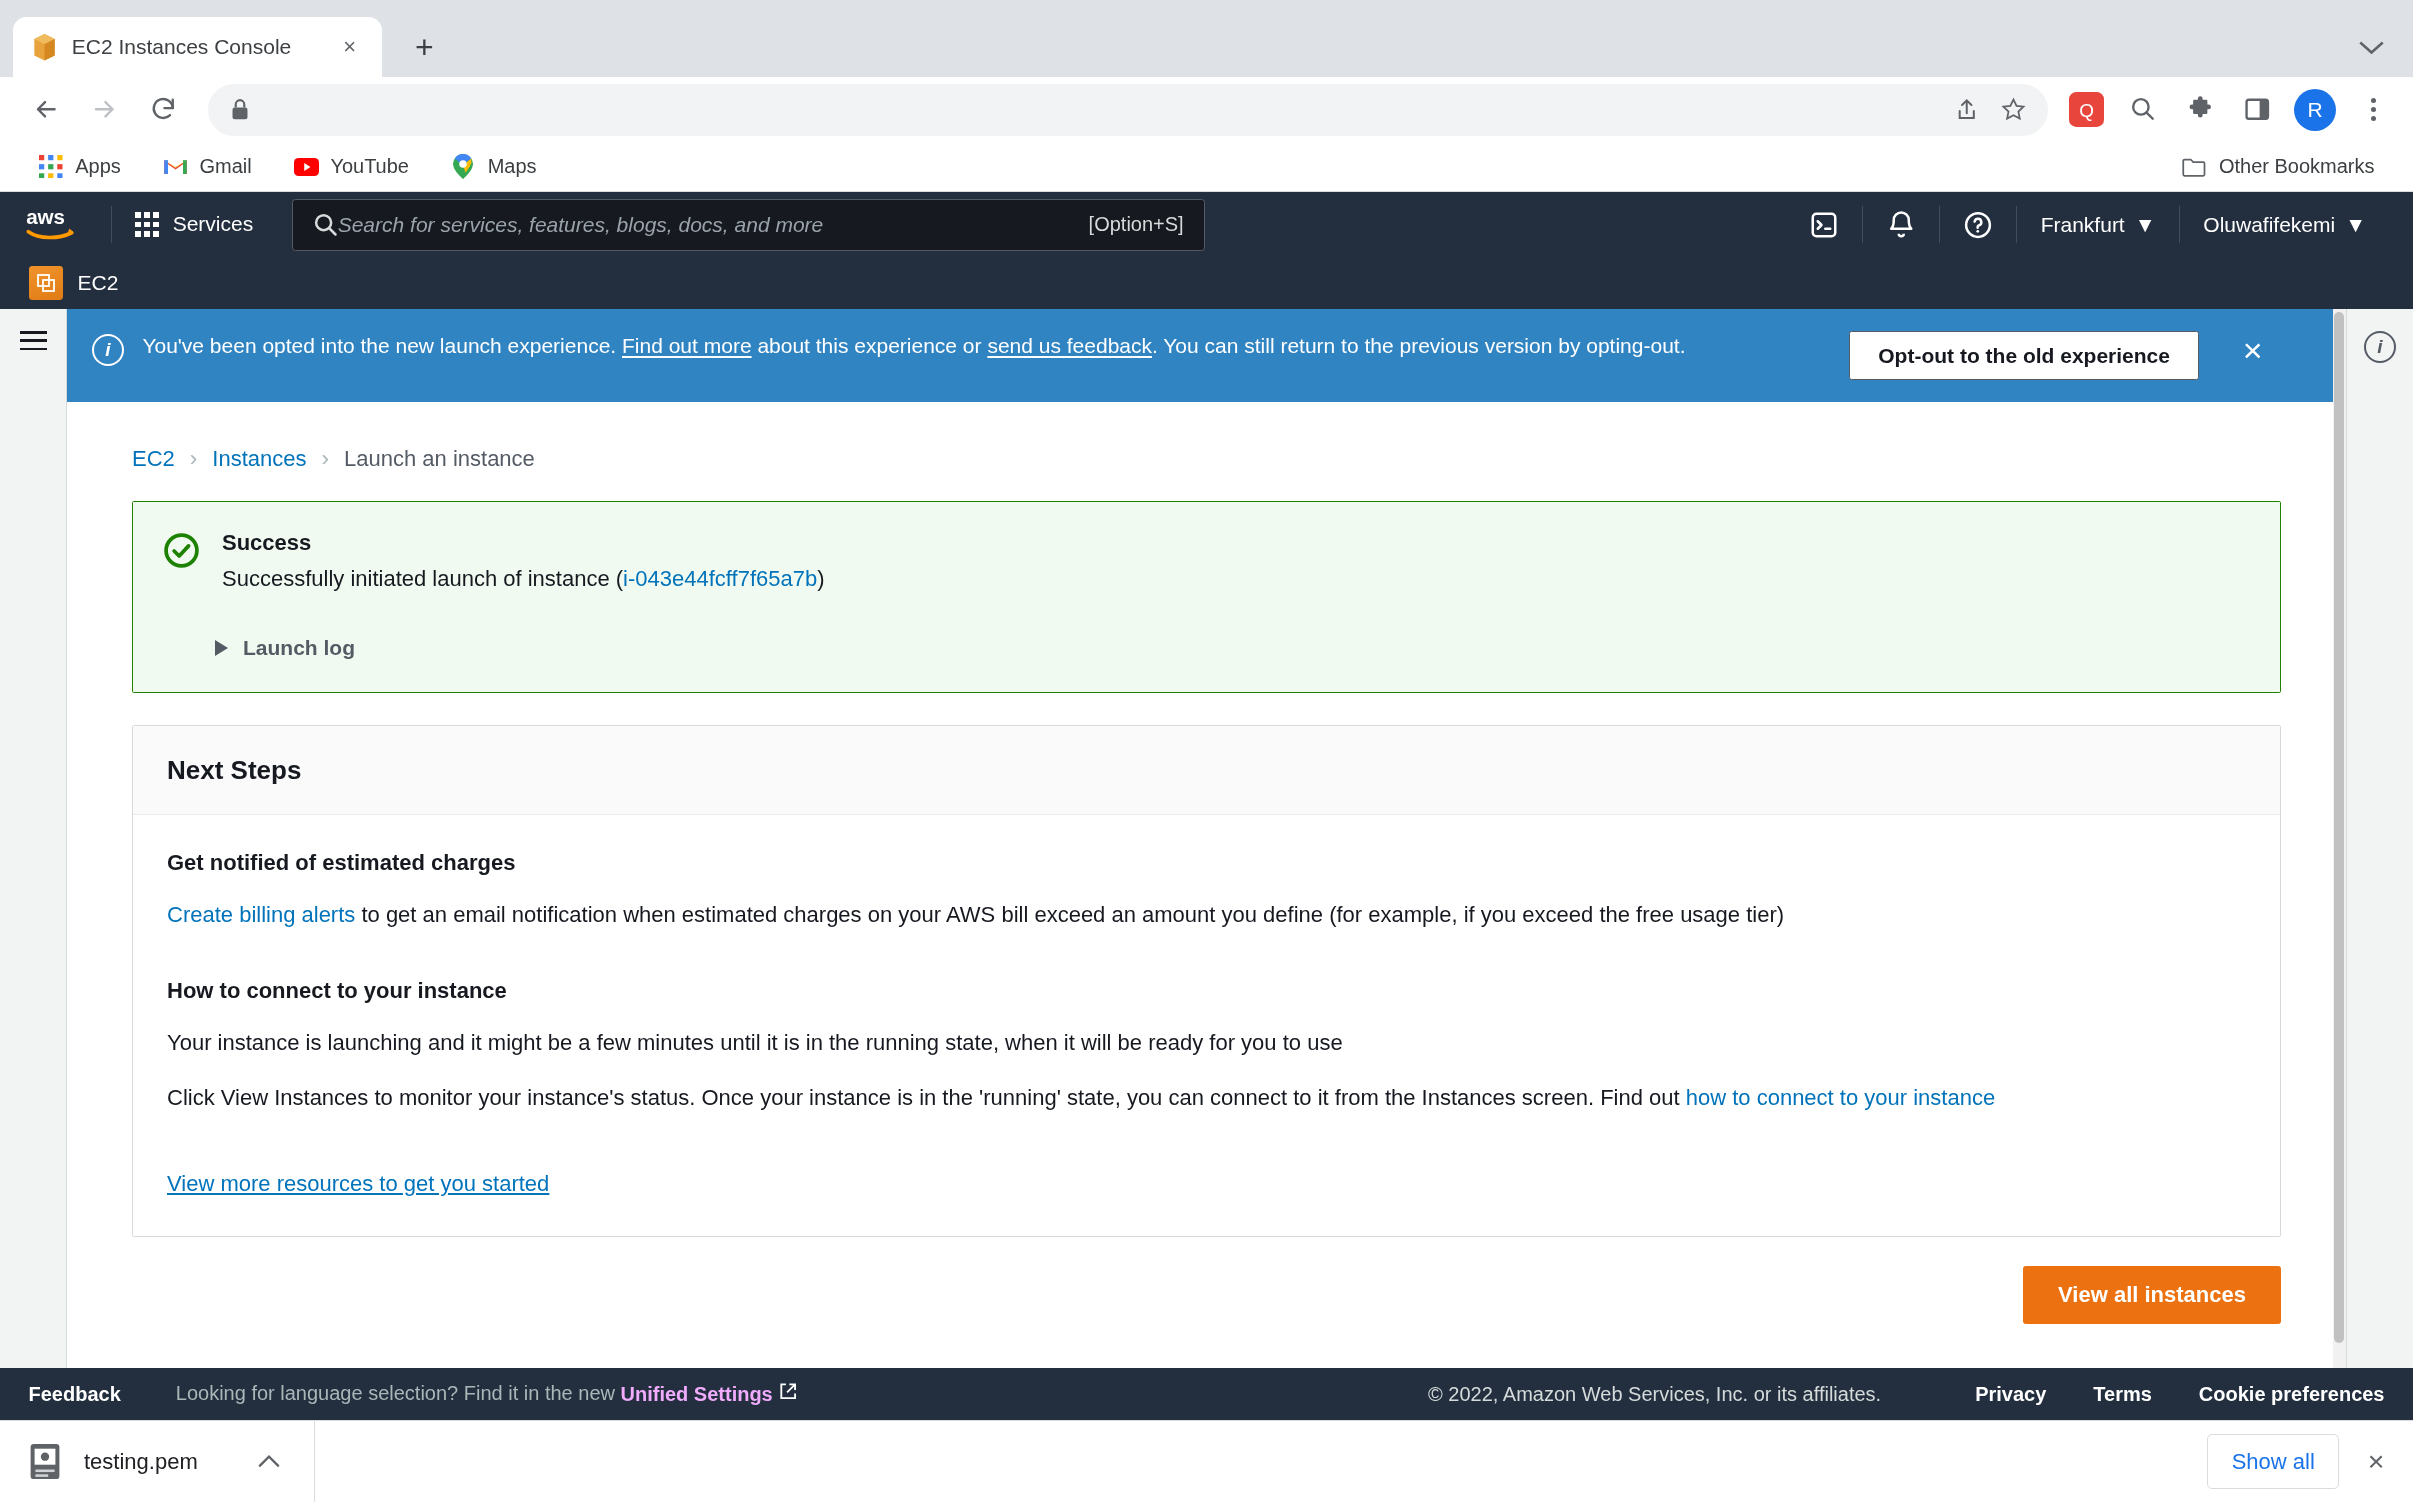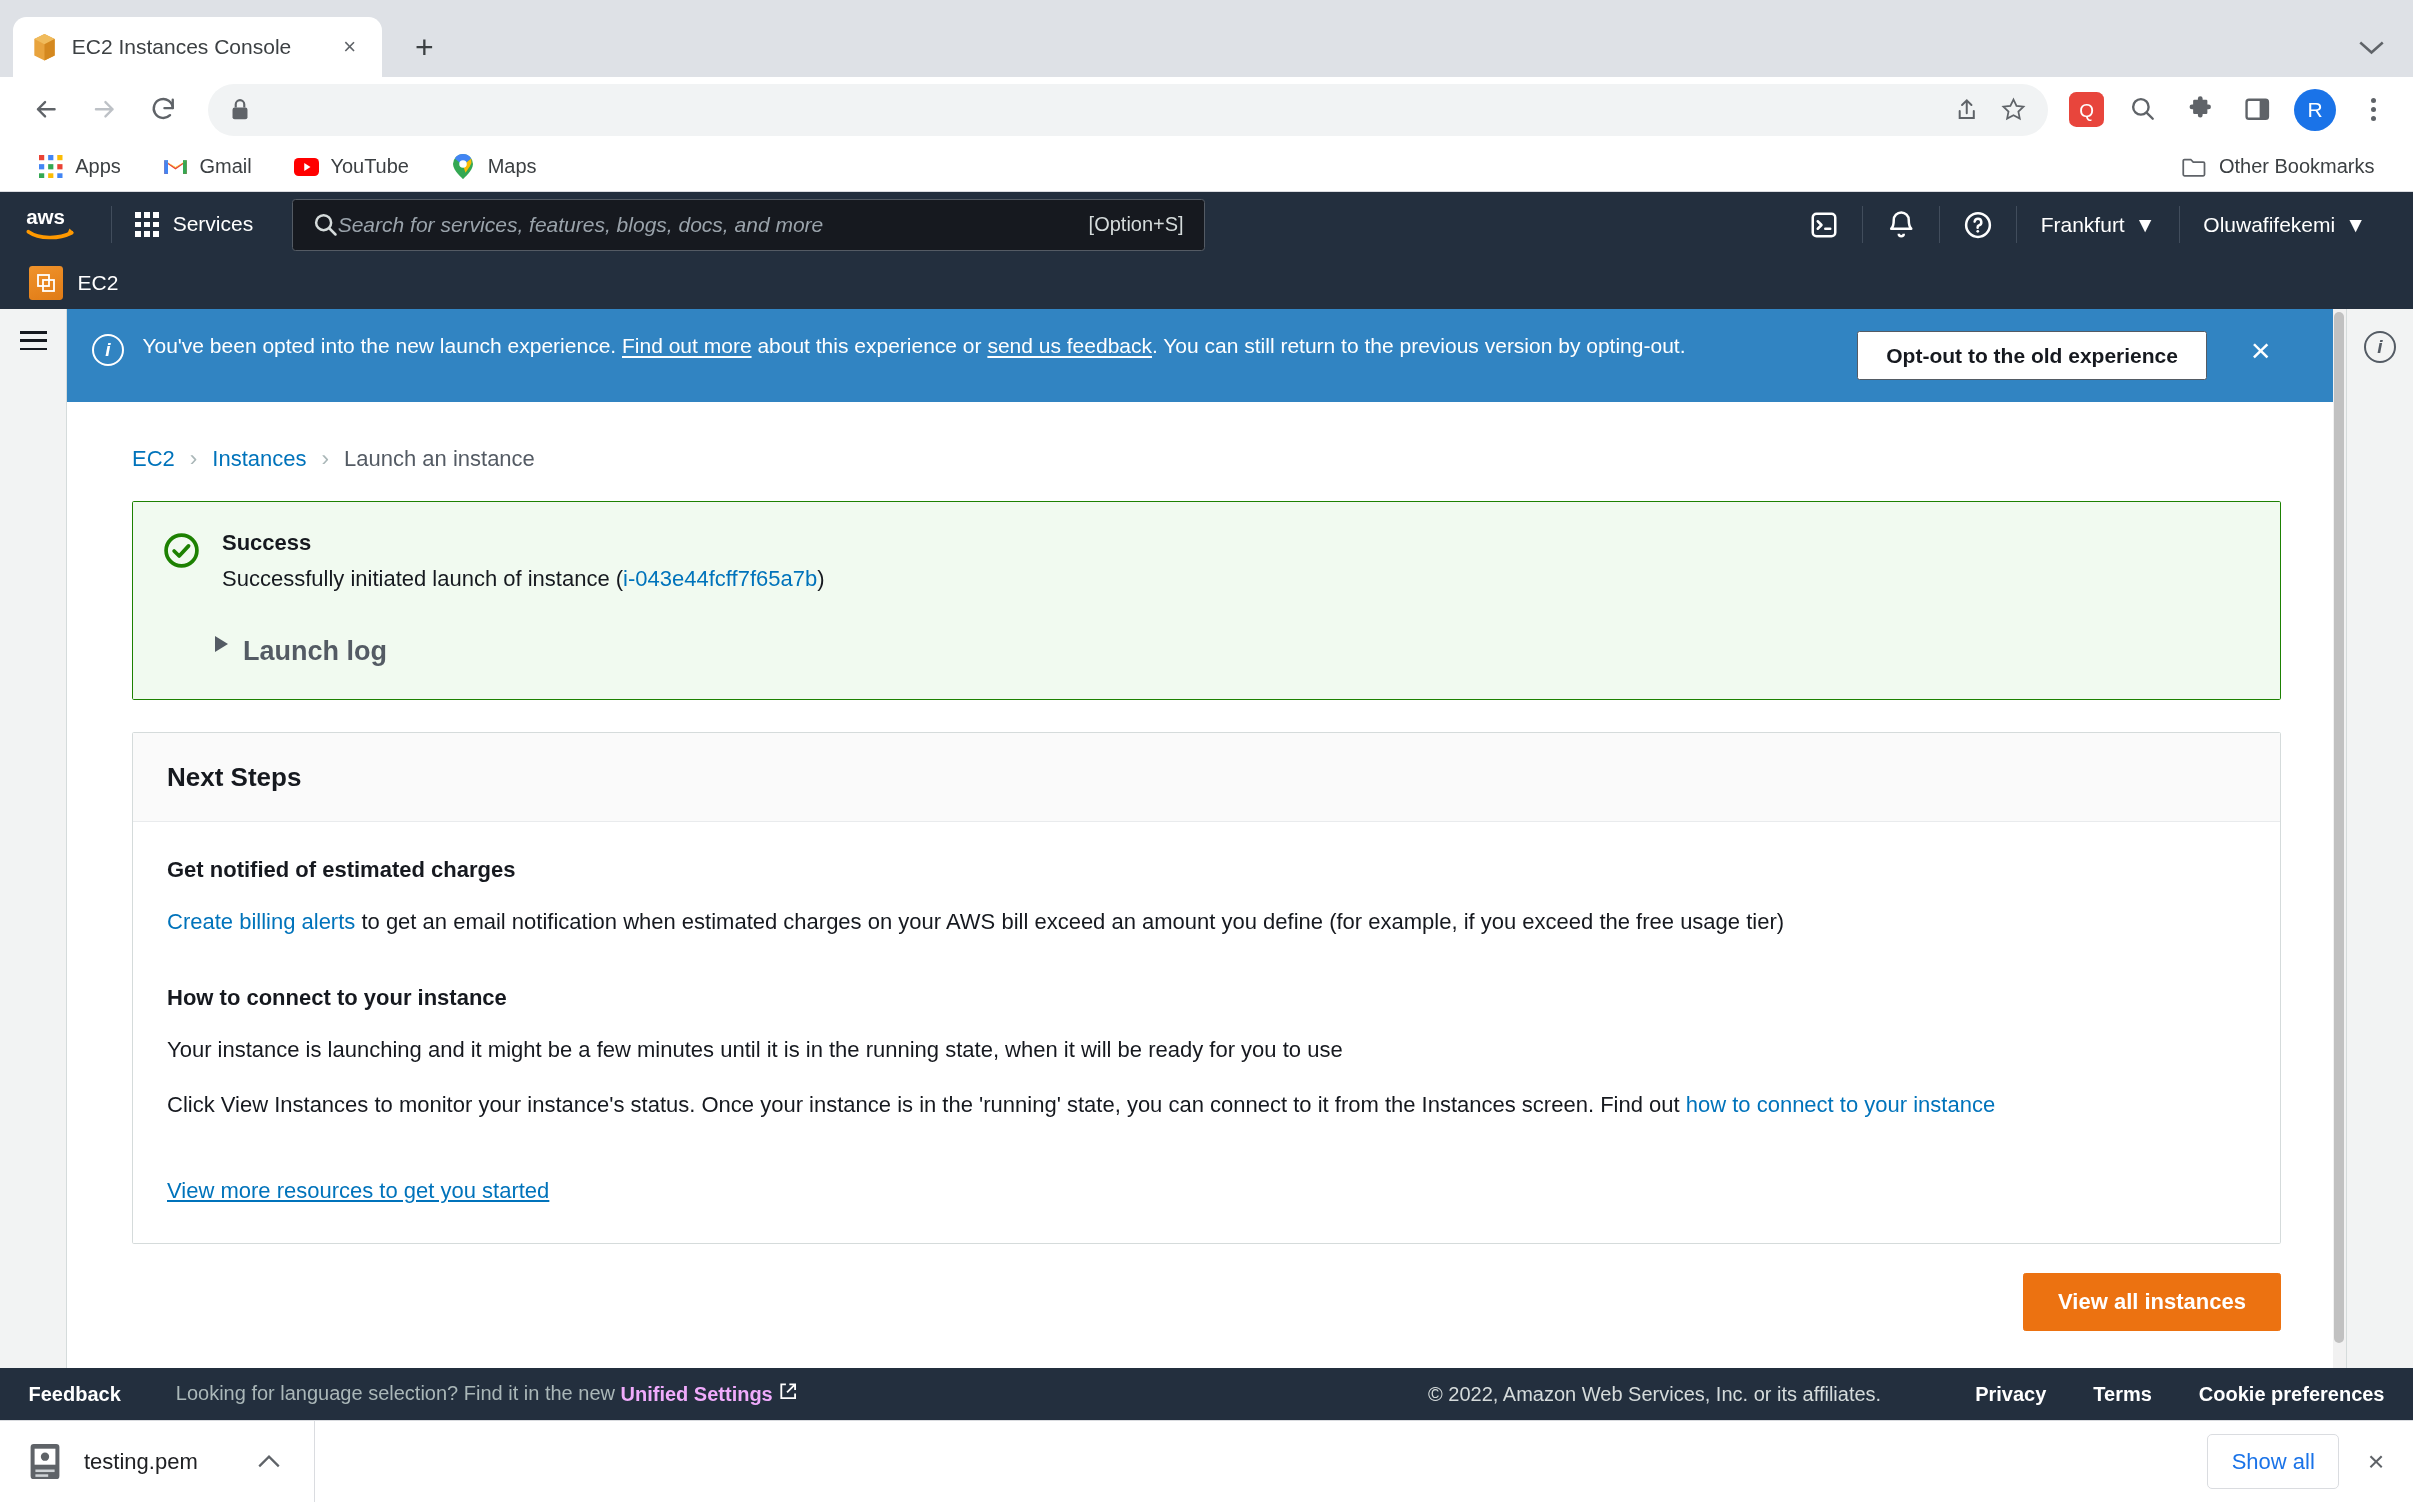--- a/index.html
+++ b/index.html
@@ -189,21 +189,21 @@
     color: #fff; font-size: 19px; font-weight: bold; font-style: italic;
     display: flex; align-items: center; justify-content: center; flex: 0 0 auto;
     margin-top: 2.5px;
   }
   .notif-text { color: #fff; font-size: 21px; line-height: 1.45; flex: 1 1 auto; max-width: 1668px;}
   .notif-text u { text-underline-offset: 3.4px; }
   .btn-optout {
     background: #ffffff; color: #16191f; border: 0.8px solid #545b64;
     border-radius: 2.5px; font-size: 21px; font-weight: 700;
     padding: 11.7px 28.5px; white-space: nowrap; flex: 0 0 auto;
-    margin-left: 28px; font-family: inherit;
+    margin-left: 20px; font-family: inherit;
   }
   .notif-close {
     color: #fff; font-size: 34px; line-height: 1; margin-left: 25px;
     flex: 0 0 auto; font-weight: 300; margin-top: 1.7px;
   }
 
   .page-inner { padding: 0 65px; background:#fff; }
 
   .breadcrumb {
     display: flex; align-items: center; gap: 15px;
@@ -216,22 +216,22 @@
   .alert-success {
     border: 0.8px solid #1d8102; background: #f1faf0;
     border-radius: 1.7px; padding: 28.5px 30px 32px 30px;
   }
   .alert-row { display: flex; gap: 22px; align-items: flex-start; }
   .check-icon { flex: 0 0 auto; margin-top: 1.7px; }
   .alert-title { font-size: 22px; font-weight: 700; color: #16191f; margin-bottom: 10px;}
   .alert-msg { font-size: 22px; color: #16191f; text-align: right; }
   .alert-msg a { color: #0073bb; text-decoration: none; }
   .launch-log {
-    display: flex; gap: 15px;
-    margin: 44px 0 0 52px; font-size: 27px; font-weight: 700; color: #545b64;
+    display: flex; align-items: center; gap: 15px;
+    margin: 44px 0 0 52px; font-size: 21px; font-weight: 700; color: #545b64;
   }
   .tri { width: 0; height: 0; border-left: 13.4px solid #545b64;
          border-top: 8.4px solid transparent; border-bottom: 8.4px solid transparent; }
 
   .card {
     margin-top: 32px; border: 0.8px solid #d5dbdb; background: #fff;
     border-radius: 1.7px;
   }
   .card-head {
     padding: 28.5px 34px; border-bottom: 0.8px solid #e9ebed; background:#fafafa;

